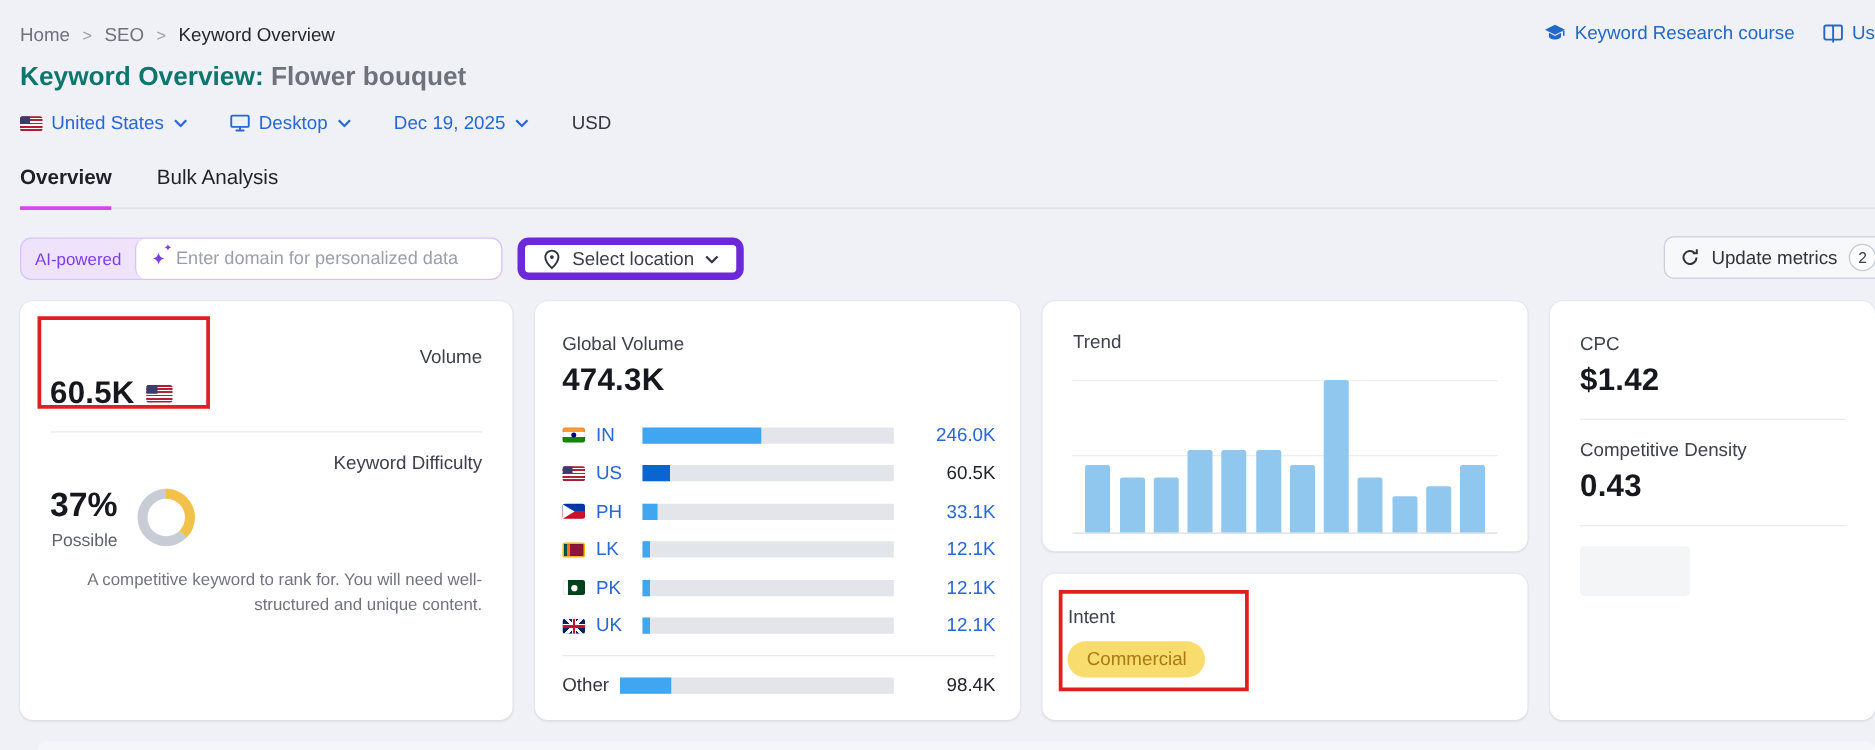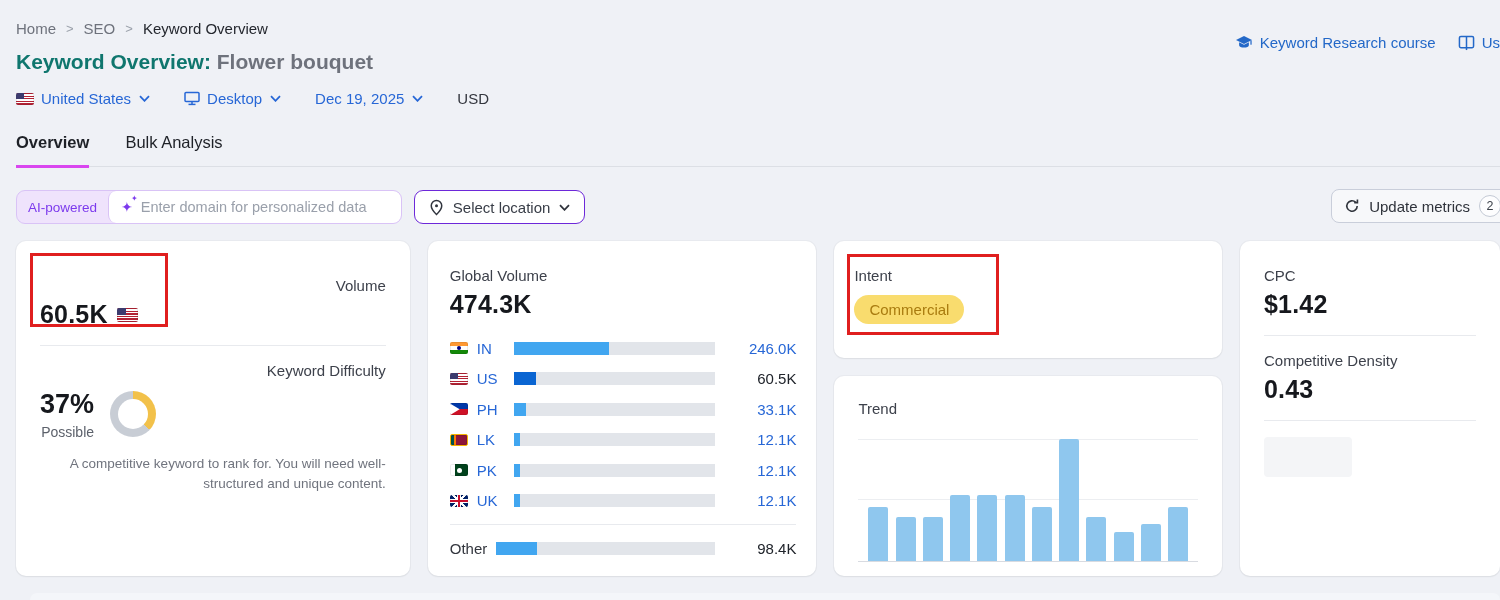--- a/index.html
+++ b/index.html
@@ -12,21 +12,21 @@
     color:#23262D;
   }
   .page { padding:0 0 0 16px; position:relative; width:1500px; height:600px; }
 
   
   .topbar { display:flex; align-items:center; padding-top:18px; height:38px; }
   .breadcrumb { display:flex; align-items:center; gap:10px; font-size:15px; color:#6E727C; }
   .breadcrumb .sep { color:#9AA0AA; font-size:13px; }
   .breadcrumb .crumb { cursor:pointer; }
   .breadcrumb .crumb.current { color:#24272E; }
-  .topbar-right { position:absolute; top:34px; right:0; display:flex; align-items:center; gap:22px; font-size:15px; color:#2368C8; white-space:nowrap; }
+  .topbar-right { position:absolute; top:18px; right:0; display:flex; align-items:center; gap:22px; font-size:15px; color:#2368C8; white-space:nowrap; }
   .topbar-right .tlink { display:flex; align-items:center; gap:7px; cursor:pointer; }
   .icon-svg { display:inline-block; vertical-align:middle; }
 
   
   .title-row { margin-top:12px; font-size:21px; }
   .title-label { font-weight:bold; color:#0f766e; }
   .title-keyword { color:#6E727C; font-weight:bold; }
 
   
   .filter-row { margin-top:16px; display:flex; align-items:center; gap:34px; font-size:15px; }
@@ -63,21 +63,21 @@
 
   
   .controls-row { margin-top:22px; display:flex; align-items:center; gap:12px; position:relative; height:36px; }
   .ai-group { display:flex; align-items:stretch; height:34px; border-radius:9px; background:#EFE3FC; border:1px solid #D9C3F6; overflow:hidden; }
   .ai-badge { display:flex; align-items:center; padding:0 11px; font-size:13.5px; color:#7C3AED; }
   .ai-input-wrap { display:flex; align-items:center; gap:8px; background:#fff; border-left:1px solid #D9C3F6; border-radius:8px; padding:0 12px; }
   .sparkles { color:#7C3AED; font-size:14px; line-height:1; position:relative; }
   .sparkles .mini { position:absolute; font-size:8px; top:-5px; right:-5px; }
   .ai-input { border:none; outline:none; width:248px; font-size:14.5px; font-family:"Liberation Sans",sans-serif; color:#3A3E46; background:transparent; }
   .ai-input::placeholder { color:#9AA0AB; }
-  .loc-btn { display:flex; align-items:center; gap:9px; height:34px; background:#fff; border:1px solid #6d28d9; border-radius:9px; padding:0 14px; font-size:15px; color:#383D47; cursor:pointer; }
+  .loc-btn { display:flex; align-items:center; gap:9px; height:34px; background:#fff; border:6px solid #6d28d9; border-radius:9px; padding:0 14px; font-size:15px; color:#383D47; cursor:pointer; }
   .update-btn { position:absolute; right:-12px; top:0; display:flex; align-items:center; gap:9px; height:34px; background:#F7F8FA; border:1px solid #C9CEDA; border-radius:8px; padding:0 10px 0 12px; font-size:15px; color:#2F333B; cursor:pointer; white-space:nowrap; }
   .update-badge { width:22px; height:22px; border-radius:50%; border:1px solid #C4CAD5; background:#FDFDFE; display:flex; align-items:center; justify-content:center; font-size:12.5px; color:#3A3F48; }
 
   
   .cards { margin-top:16px; display:flex; gap:18px; height:335px; }
   .card { background:#fff; border-radius:10px; box-shadow:0 1px 2px rgba(24,28,40,0.06), 0 0 0 1px rgba(24,28,40,0.03); position:relative; }
   .card-label { font-size:15px; color:#3D414B; }
   .big-num { font-size:25px; font-weight:bold; color:#16181D; margin-top:6px; letter-spacing:0.2px; }
   .hdivider { border:none; border-top:1px solid #E8EAEE; margin:16px 0; }
 
@@ -322,25 +322,20 @@
           <span class="gv-other-label">Other</span>
           <span class="gv-track">
               <span class="gv-fill" style="width: 19%;"></span>
             </span>
           <span class="gv-val plain">98.4K</span>
         </div>
       </div>
     </div>
 
     <div class="col3">
-      <div class="card card-intent">
-        <div class="annotation anno-intent"></div>
-        <div class="card-label">Intent</div>
-        <span class="intent-pill">Commercial</span>
-      </div>
       <div class="card card-trend">
         <div class="card-label">Trend</div>
         <div class="trend-plot">
           <div class="grid-top"></div>
           <div class="grid-mid"></div>
           <div class="trend-bars" id="trend-bars">
               <div class="trend-bar" style="height: 44%;"></div>
               <div class="trend-bar" style="height: 36%;"></div>
               <div class="trend-bar" style="height: 36%;"></div>
               <div class="trend-bar" style="height: 54%;"></div>
@@ -348,20 +343,25 @@
               <div class="trend-bar" style="height: 54%;"></div>
               <div class="trend-bar" style="height: 44%;"></div>
               <div class="trend-bar" style="height: 100%;"></div>
               <div class="trend-bar" style="height: 36%;"></div>
               <div class="trend-bar" style="height: 24%;"></div>
               <div class="trend-bar" style="height: 30%;"></div>
               <div class="trend-bar" style="height: 44%;"></div>
             </div>
         </div>
       </div>
+      <div class="card card-intent">
+        <div class="annotation anno-intent"></div>
+        <div class="card-label">Intent</div>
+        <span class="intent-pill">Commercial</span>
+      </div>
     </div>
 
     <div class="card card-cpc">
       <div class="card-label">CPC</div>
       <div class="big-num">$1.42</div>
       <hr class="hdivider">
       <div class="card-label">Competitive Density</div>
       <div class="big-num">0.43</div>
       <hr class="hdivider">
       <div class="pla-skel"></div>

